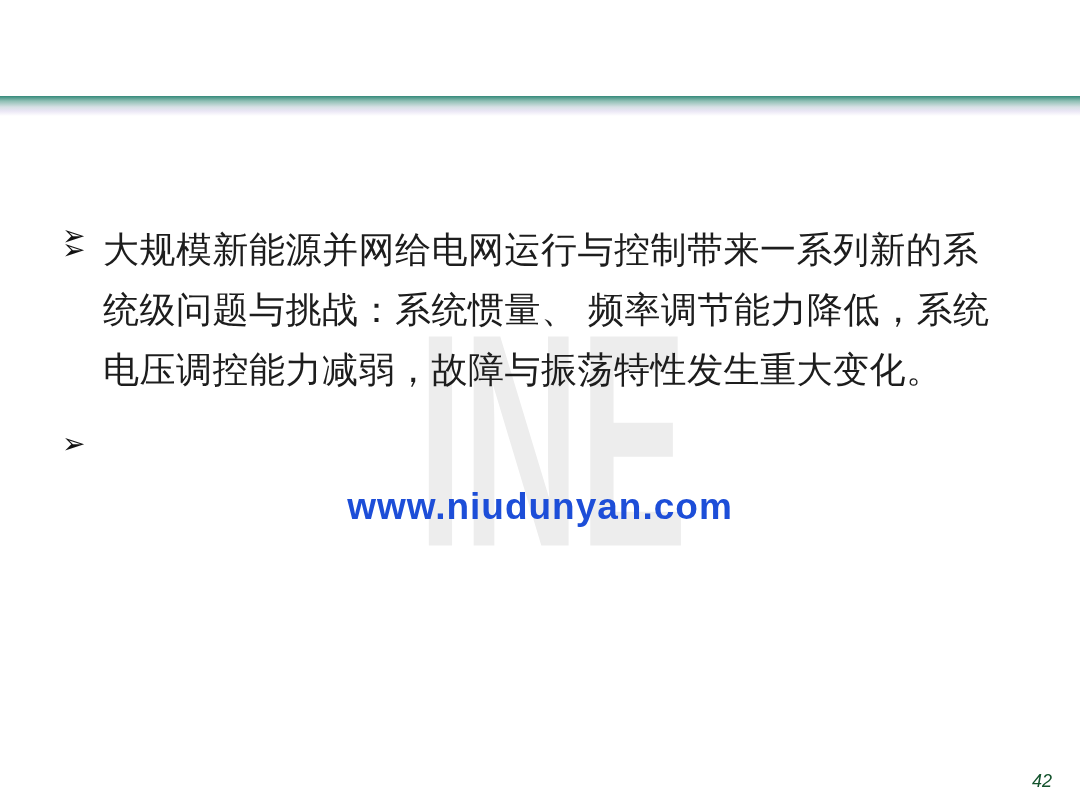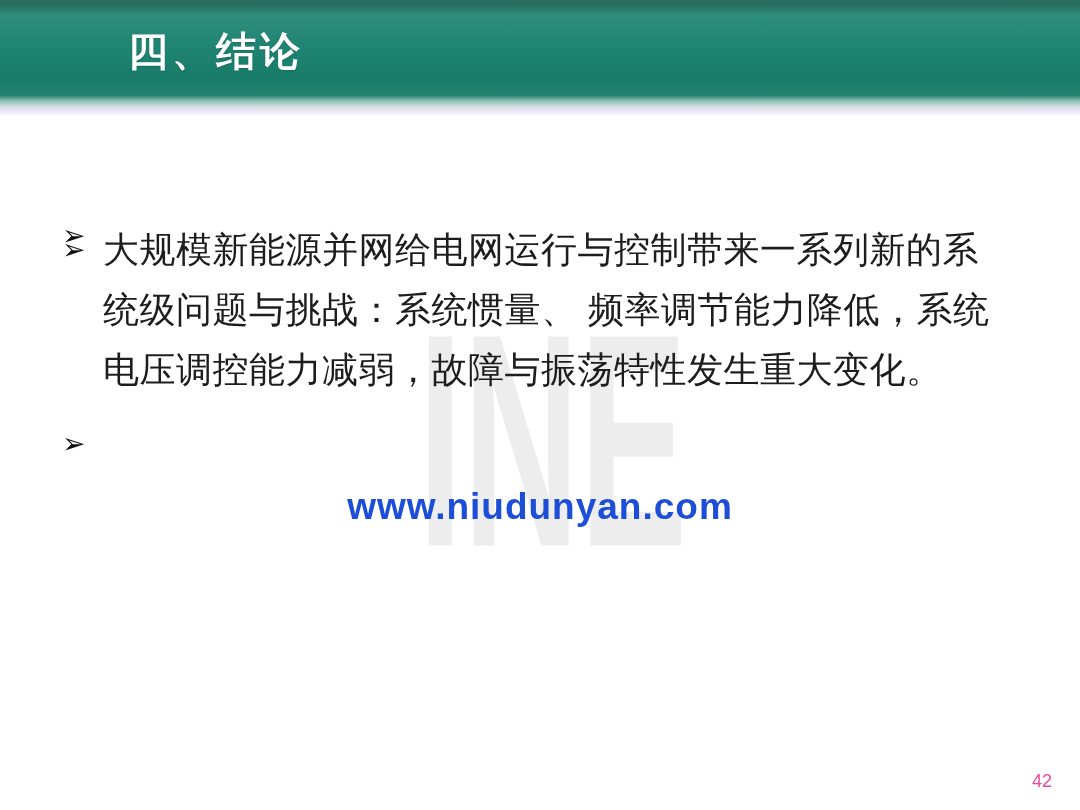--- a/index.html
+++ b/index.html
@@ -110,32 +110,30 @@
   }
   .bullet-text {
     white-space: pre-line;
   }
   
   .page-number {
     position: absolute;
     right: 28px;
     bottom: 18px;
     font-size: 18px;
-    color: #ec4899;
+    color: #14532d;
     z-index: 2;
+    font-style: italic;
   }
 </style>
 </head>
 <body>
 
 <div class="slide">
 
-  <div class="header">
-    <div class="header-title">四、结论</div>
-  </div>
   <div class="header-fade"></div>
 
   <div class="watermark-logo">INE</div>
   <div class="watermark-url">www.niudunyan.com</div>
 
   <div class="content">
     <ul class="bullet-list">
       <li class="bullet-item">
         <span class="bullet-arrow">➢</span>
       </li>

